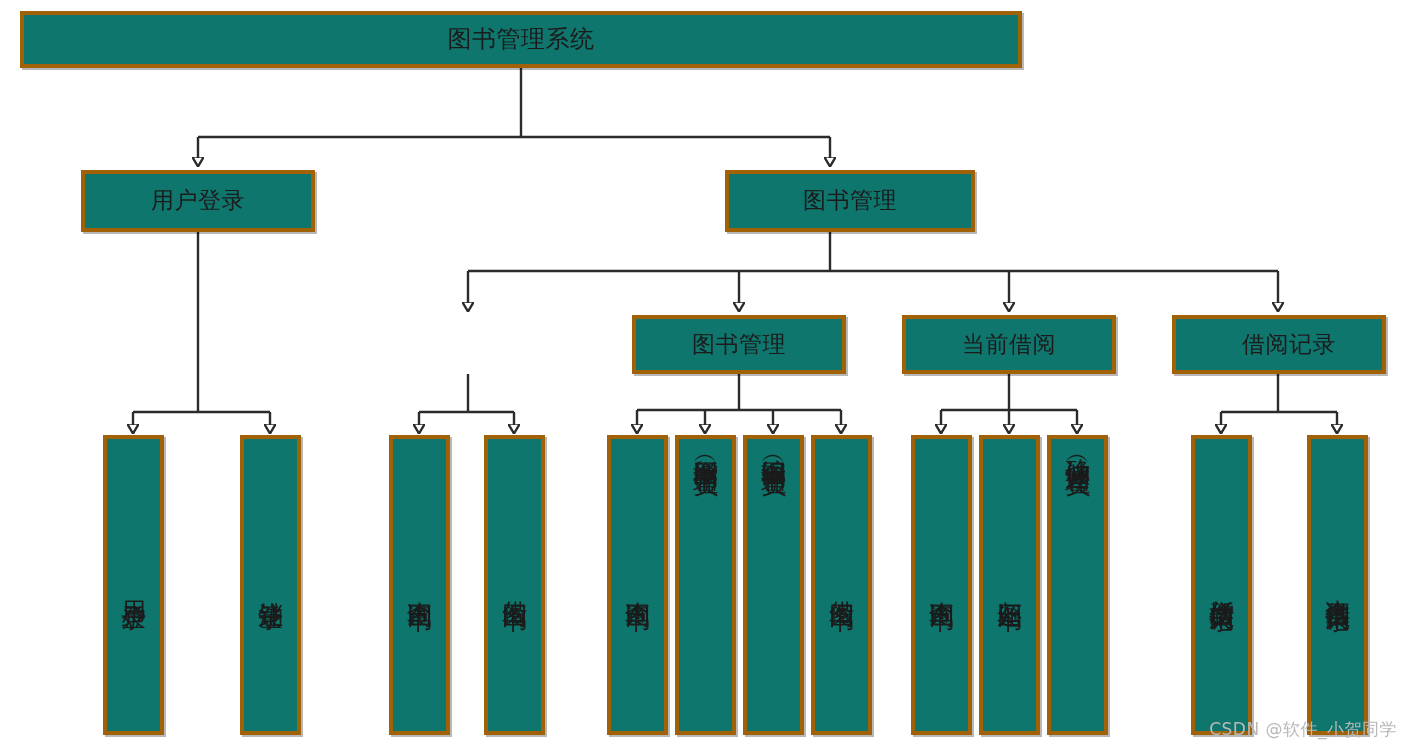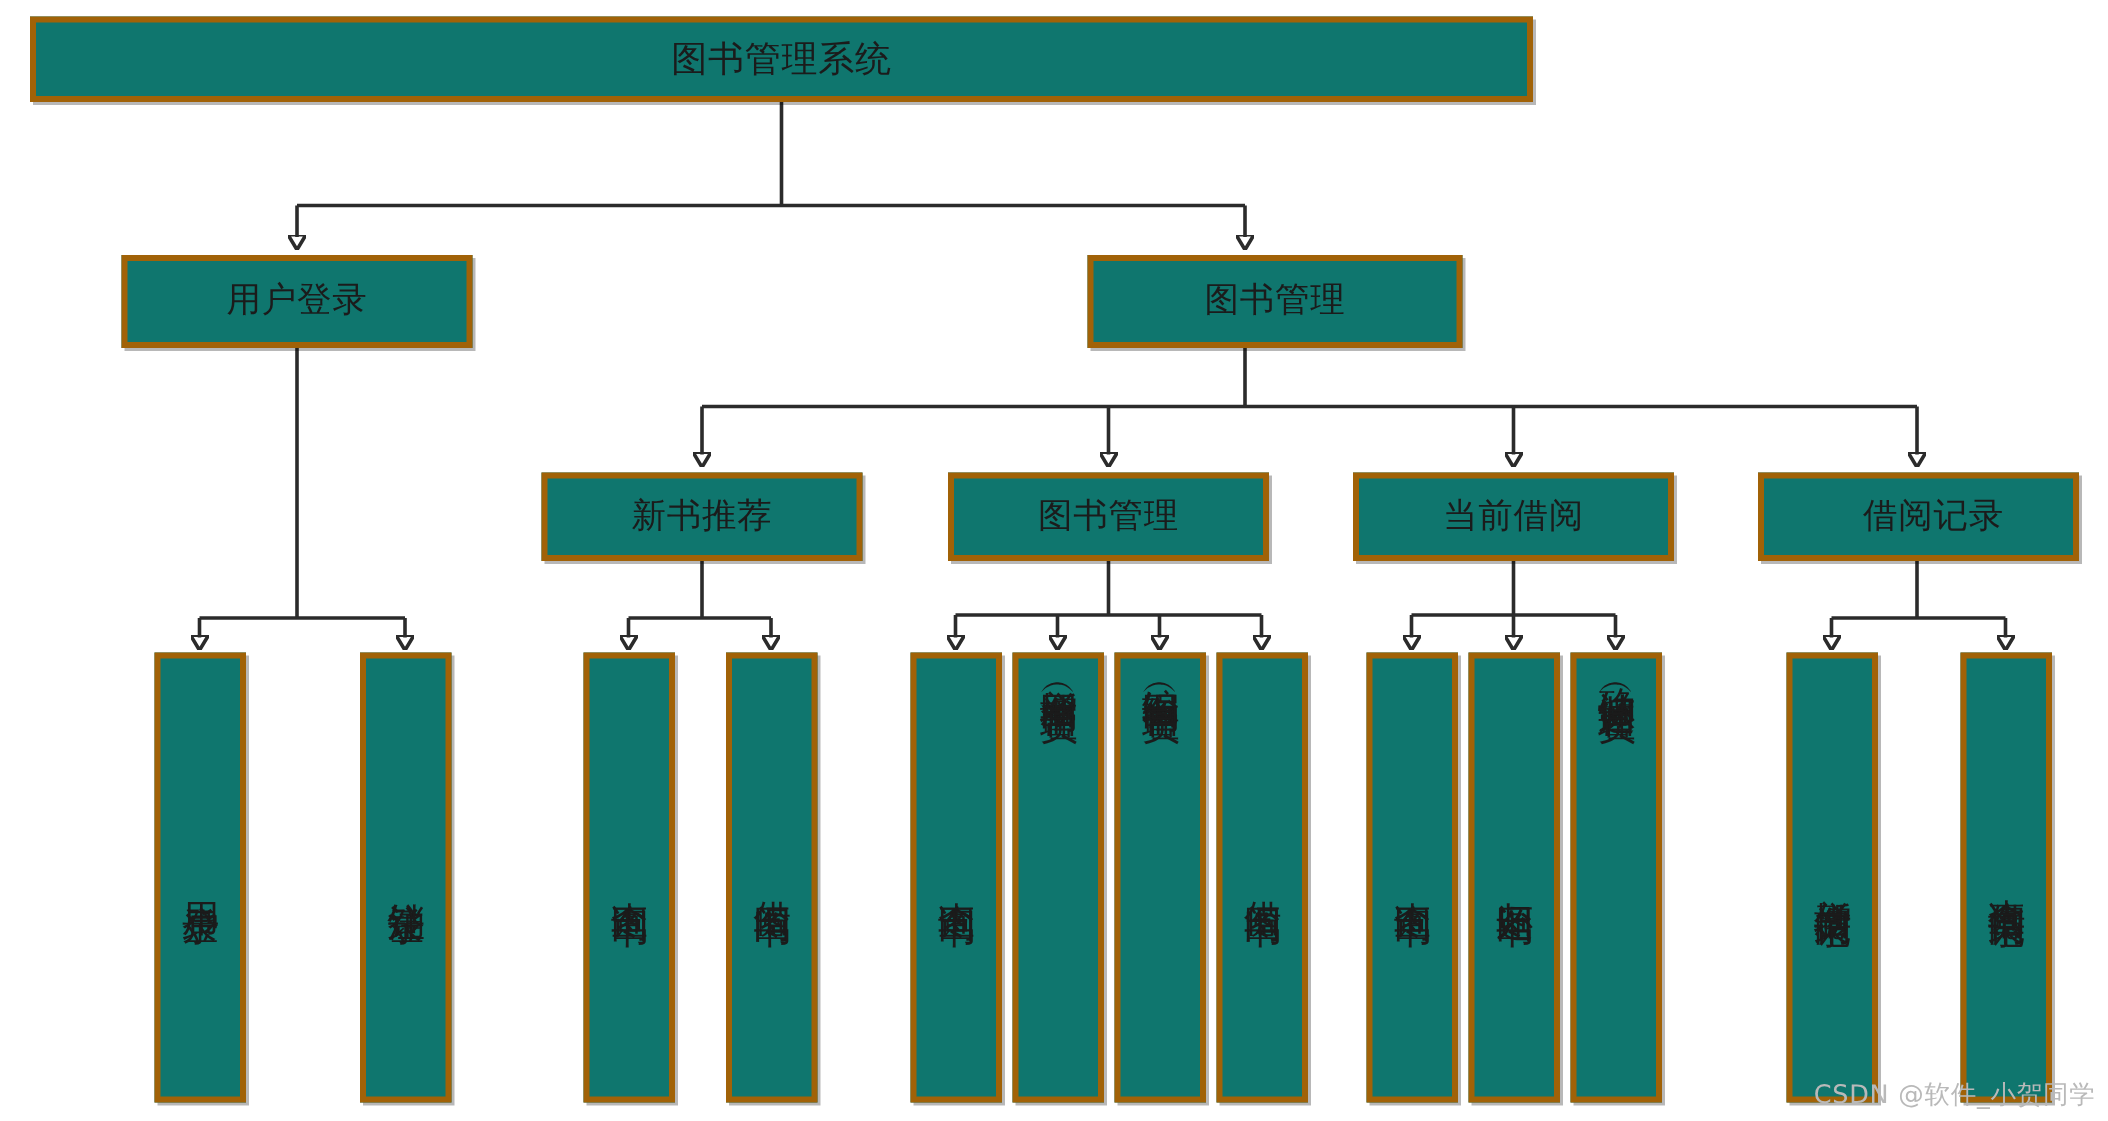--- a/index.html
+++ b/index.html
@@ -142,23 +142,20 @@
   </div>
 
   <div class="node h" style="left:81px; top:170px; width:234px; height:62px;">
     <span class="label">用户登录</span>
   </div>
 
   <div class="node h" style="left:713px; top:170px; width:250px; height:62px;margin-left:12px;">
     <span class="label">图书管理</span>
   </div>
 
-  <div class="node h" style="left:361px; top:315px; width:214px; height:59px;">
-    <span class="label">新书推荐</span>
-  </div>
 
   <div class="node h" style="left:632px; top:315px; width:214px; height:59px;">
     <span class="label">图书管理</span>
   </div>
 
   <div class="node h" style="left:902px; top:315px; width:214px; height:59px;">
     <span class="label">当前借阅</span>
   </div>
 
   <div class="node h" style="left:1172px; top:315px; width:214px; height:59px;padding-left:20px;">

